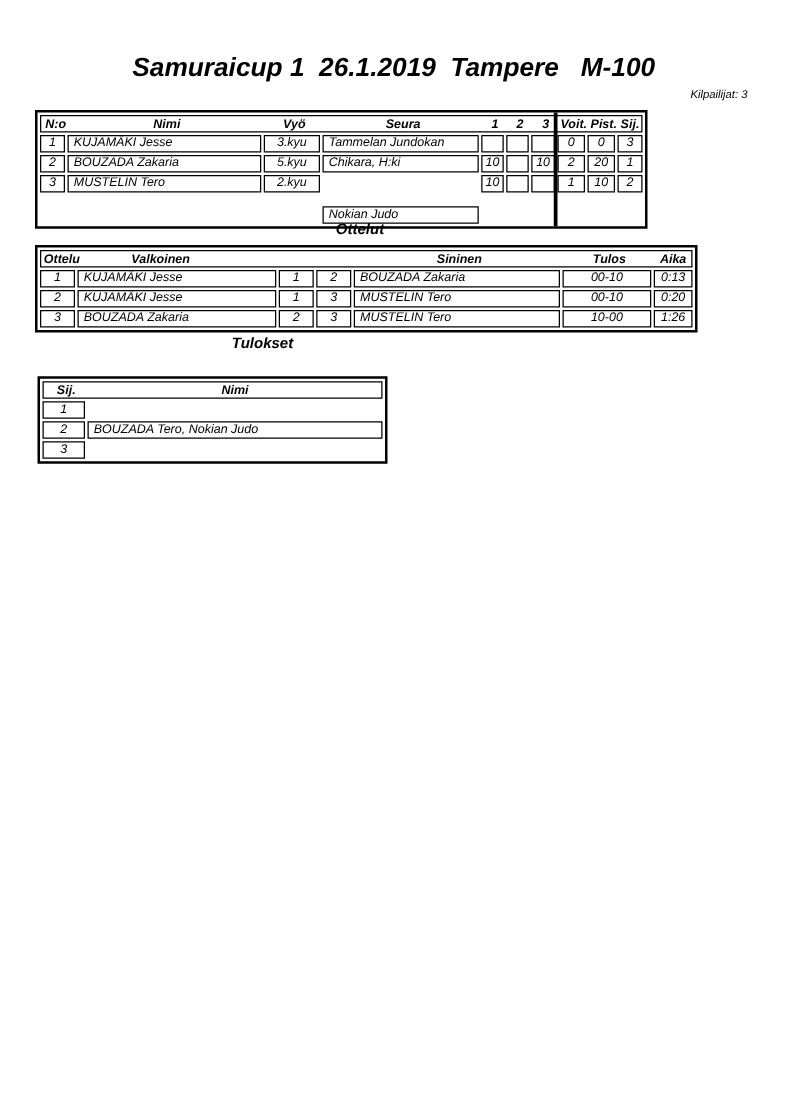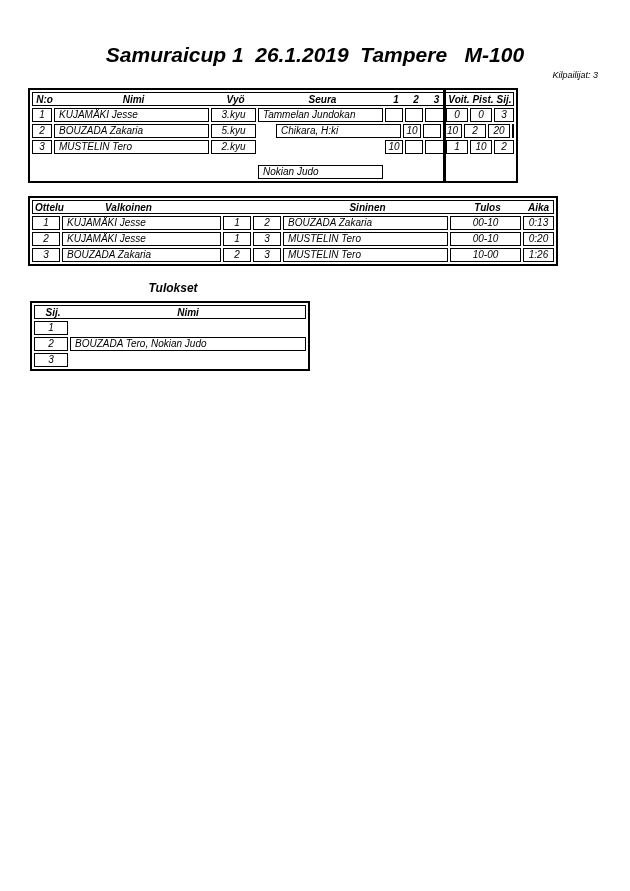--- a/index.html
+++ b/index.html
@@ -10,21 +10,21 @@
   }
   .page{position:relative;width:630px;height:886px;background:#ffffff;overflow:hidden;font-style:italic;}
 
   .title{
     position:absolute;top:44px;left:0;width:630px;text-align:center;
     font-size:21px;line-height:22px;font-weight:bold;white-space:pre;
   }
   .sec-title{position:absolute;font-size:12px;line-height:12px;font-weight:bold;text-align:center;white-space:pre;}
   #kilpailijat-title{top:68px;left:0;width:480px;}
   #ottelut-title{top:177px;left:0;width:576px;}
-  #tulokset-title{top:282px;left:0;width:346px;}
+  #tulokset-title{top:268px;left:0;width:346px;padding-left:37px;}
   .count{position:absolute;top:70px;right:32px;font-size:9px;line-height:11px;}
 
   .tbl{position:absolute;box-sizing:border-box;border:2px solid #000;padding:2px;background:#fff;}
   #tbl-kilpailijat{left:28px;top:88px;width:490px;}
   #tbl-ottelut{left:28px;top:196px;width:530px;}
   #tbl-tulokset{left:30px;top:301px;width:280px;}
 
   .thead{
     position:relative;display:flex;align-items:center;box-sizing:border-box;
     border:1px solid #000;height:14px;font-weight:bold;font-size:10px;line-height:11px;
@@ -79,21 +79,21 @@
           <div class="td" style="width: 18px;"></div>
           <div class="td" style="width: 19px;"></div>
           <div class="td" style="width: 22px;">0</div>
           <div class="td" style="width: 22px;">0</div>
           <div class="td fill">3</div>
         </div>
         <div class="trow">
           <div class="td" style="width: 20px;">2</div>
           <div class="td l" style="width: 155px;">BOUZADA Zakaria</div>
           <div class="td" style="width: 45px;">5.kyu</div>
-          <div class="td l" style="width: 125px; margin-left: 18px;">Chikara, H:ki</div>
+          <div class="td l" style="width: 125px;">Chikara, H:ki</div>
           <div class="td" style="width: 18px;">10</div>
           <div class="td" style="width: 18px;"></div>
           <div class="td" style="width: 19px;">10</div>
           <div class="td" style="width: 22px;">2</div>
           <div class="td" style="width: 22px;">20</div>
           <div class="td fill">1</div>
         </div>
         <div class="trow">
           <div class="td" style="width: 20px;">3</div>
           <div class="td l" style="width: 155px;">MUSTELIN Tero</div>
@@ -102,20 +102,21 @@
           <div class="td" style="width: 18px;">10</div>
           <div class="td" style="width: 18px;"></div>
           <div class="td" style="width: 19px;"></div>
           <div class="td" style="width: 22px;">1</div>
           <div class="td" style="width: 22px;">10</div>
           <div class="td fill">2</div>
         </div>
       </div>
   </div>
 
+  <div class="sec-title" id="ottelut-title">Ottelut</div>
 
   <div class="tbl" id="tbl-ottelut">
     <div class="thead">
       <span class="hc" style="width:191px">Valkoinen</span>
       <span class="habs">Ottelu</span>
       <span class="hc" style="width:30px"></span>
       <span class="hc" style="width:30px"></span>
       <span class="hc" style="width:167px">Sininen</span>
       <span class="hc" style="width:73px">Tulos</span>
       <span class="hc fill">Aika</span>

